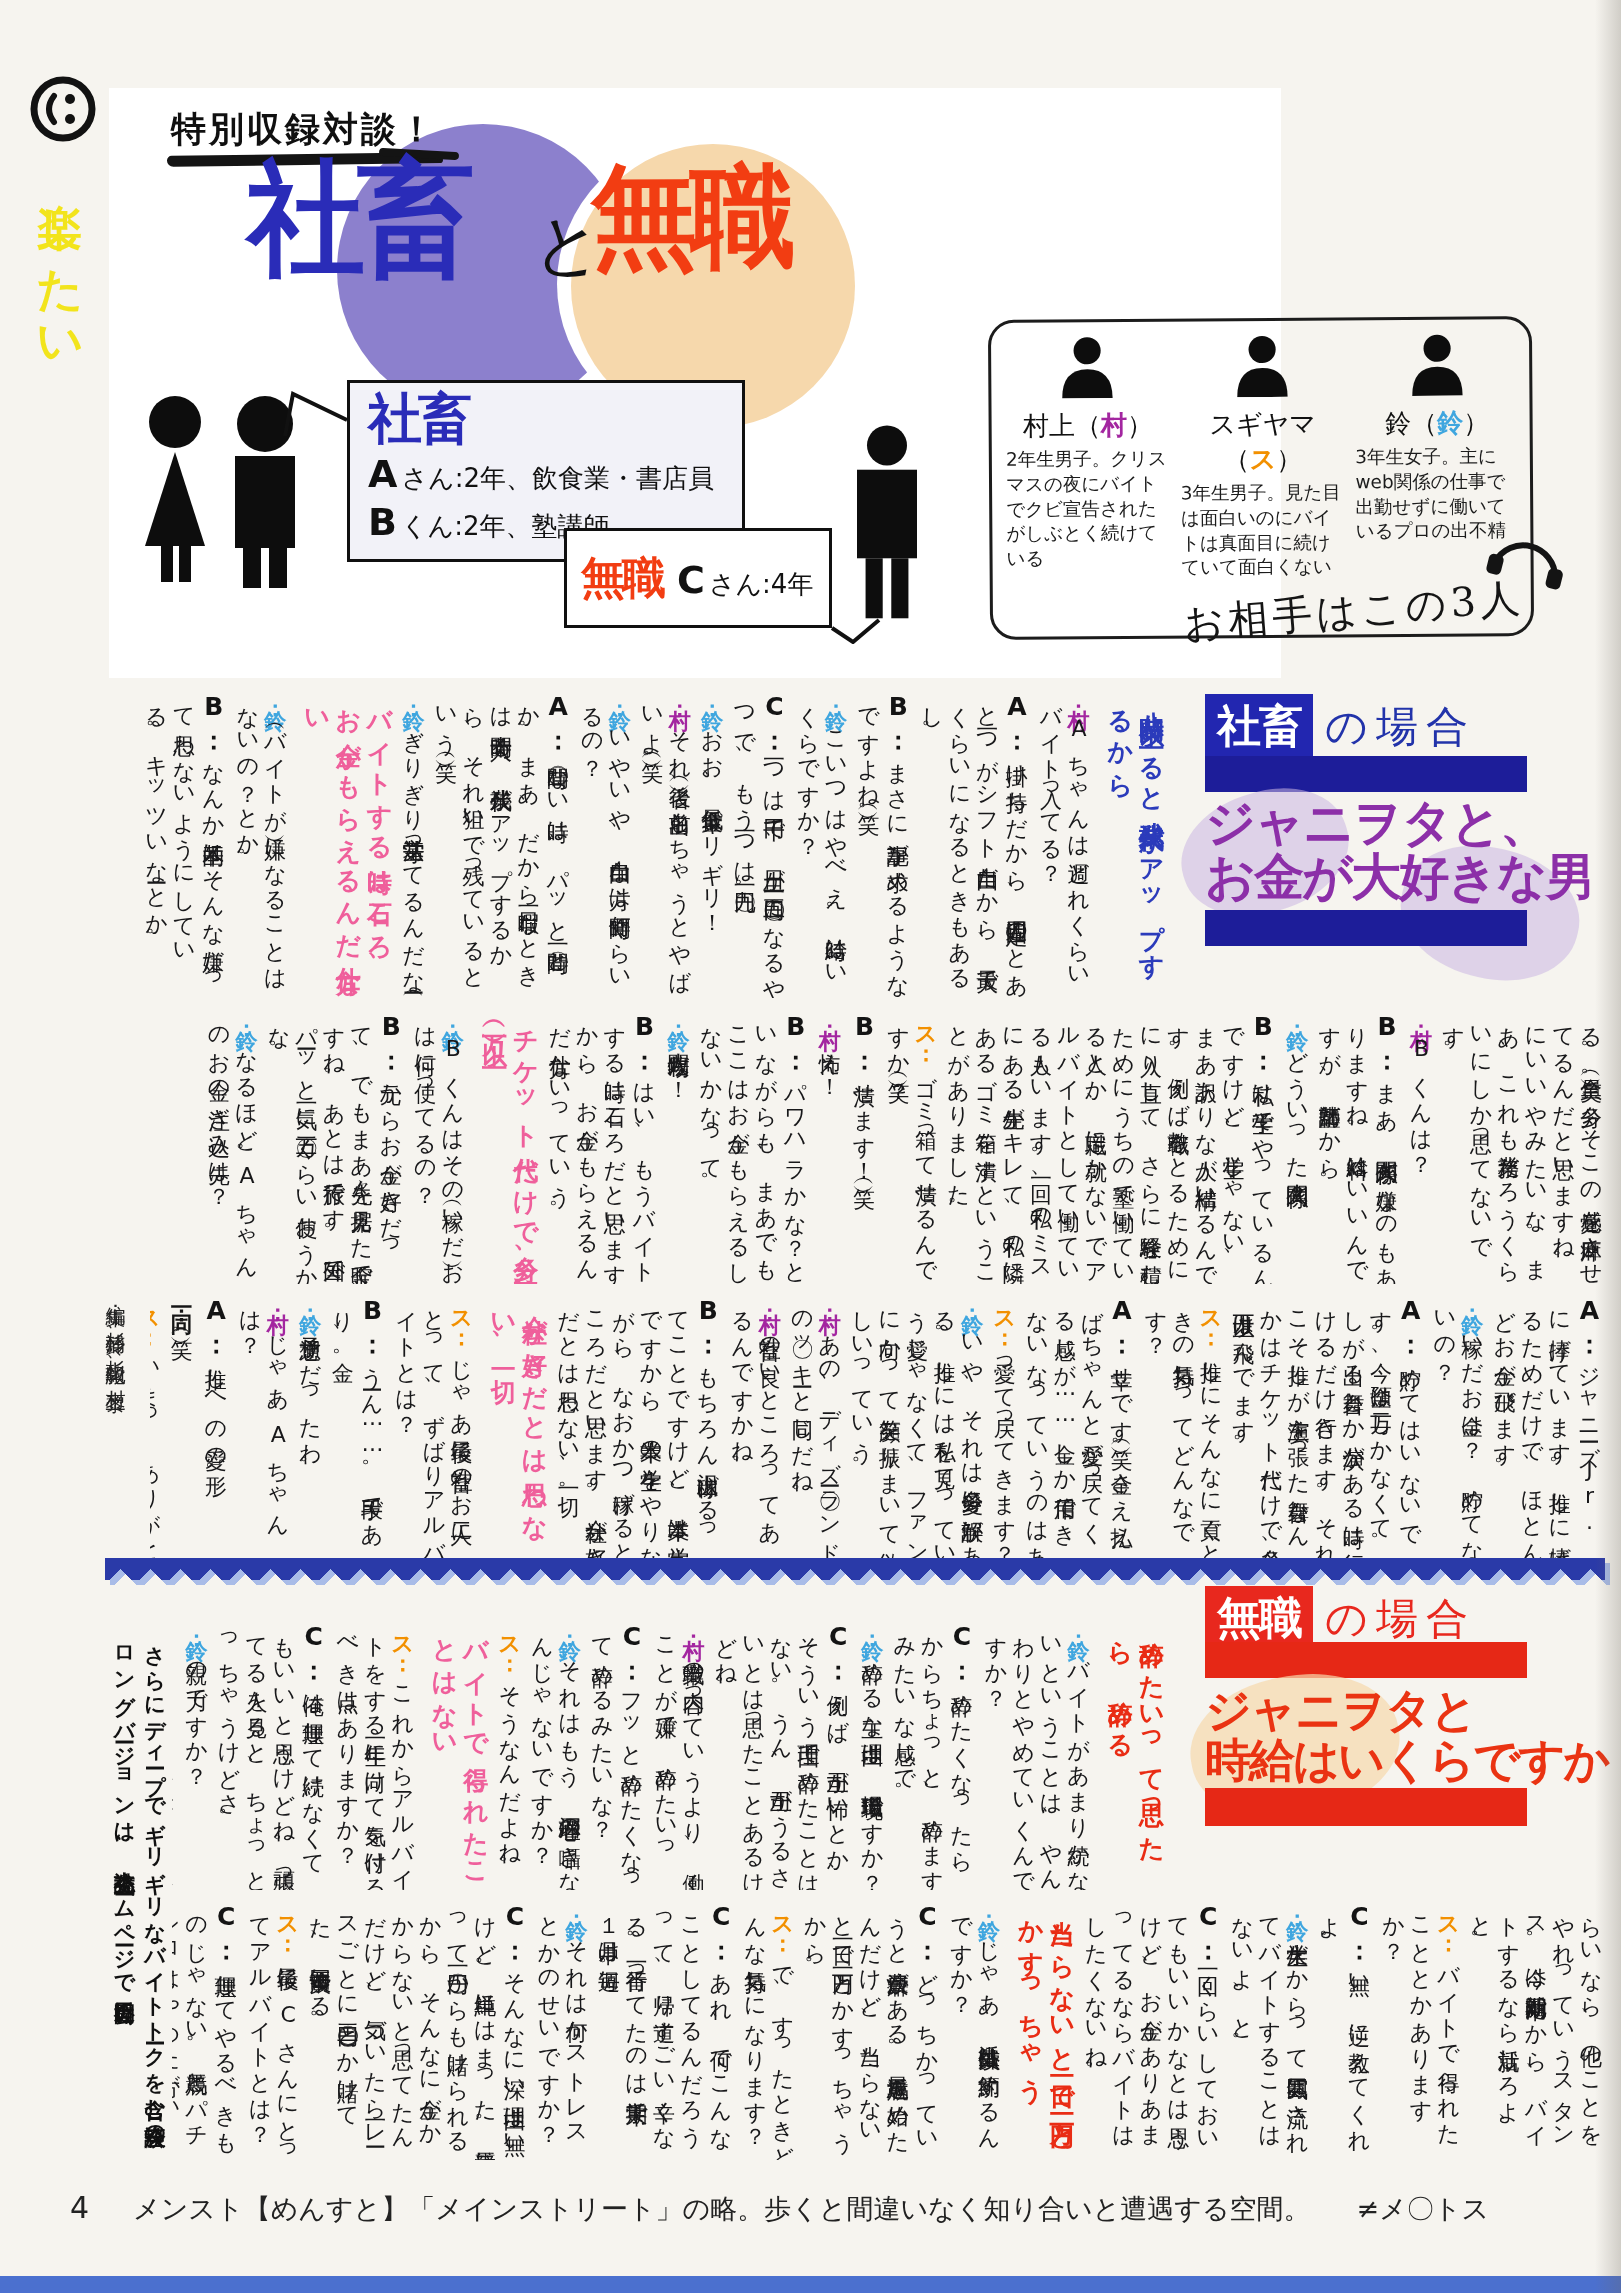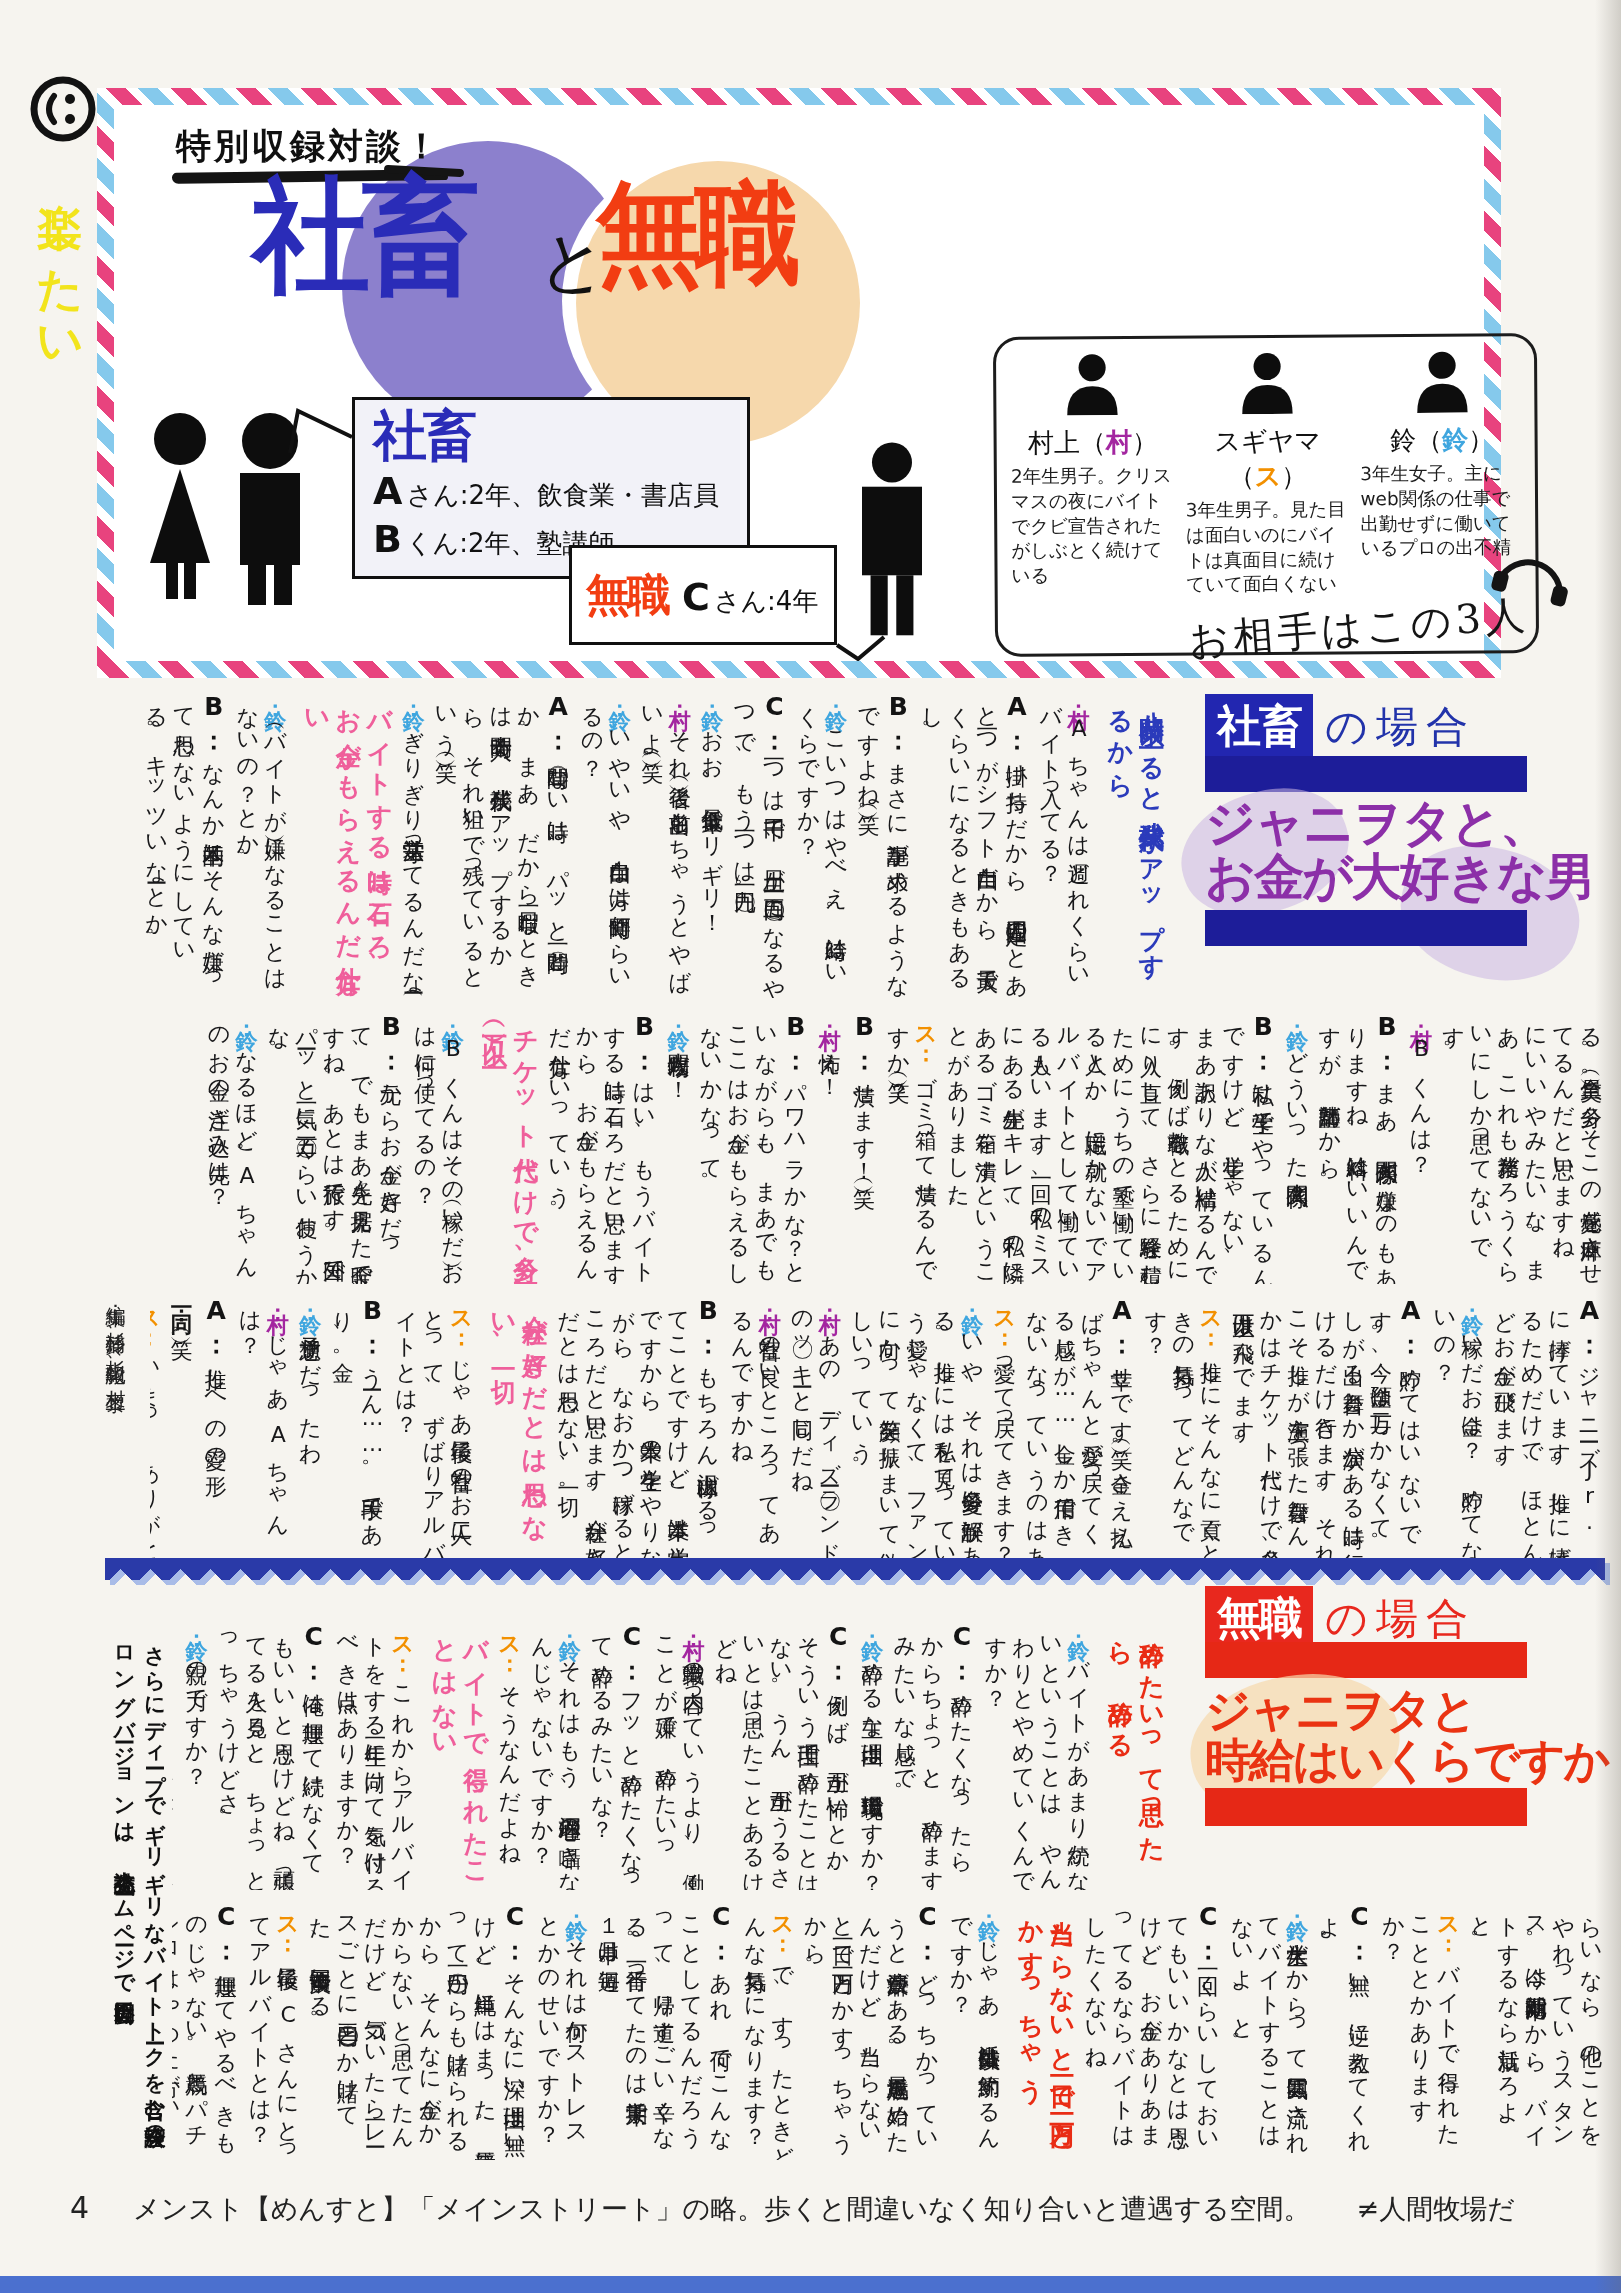--- a/index.html
+++ b/index.html
@@ -3,21 +3,21 @@
 <meta charset="utf-8">
 <style>
   html,body{margin:0;padding:0;background:#d8d5ce;}
   .page{position:relative;width:1621px;height:2293px;background:#f6f4ef;overflow:hidden;
         font-family:"DejaVu Sans",sans-serif;color:#18181a;}
   
   .smiley-wrap{position:absolute;left:28px;top:74px;width:70px;height:70px;transform:rotate(90deg);}
   .margin-note{position:absolute;left:30px;top:168px;writing-mode:vertical-rl;text-orientation:upright;
         font-size:46px;font-weight:bold;color:#f2e41c;letter-spacing:8px;}
   
-  .header-frame{position:absolute;left:97px;top:88px;width:1404px;height:590px;box-sizing:border-box;padding:17px;
+  .header-frame{position:absolute;left:109px;top:88px;width:1172px;height:590px;box-sizing:border-box;
         background:repeating-linear-gradient(45deg,#ffffff 0 9px,#e8437e 9px 23px,#ffffff 23px 32px,#85c9ec 32px 46px);}
   .header-inner{position:relative;width:100%;height:100%;background:#ffffff;}
   .kicker{position:absolute;left:62px;top:18px;font-size:35px;font-weight:bold;letter-spacing:3px;color:#101010;}
   .scribble{position:absolute;left:58px;top:66px;width:276px;height:11px;background:#141414;
         border-radius:6px 10px 4px 8px;transform:rotate(-0.8deg);}
   .scribble2{position:absolute;left:270px;top:62px;width:80px;height:8px;background:#141414;transform:rotate(3deg);border-radius:4px;}
   .venn-purple{position:absolute;left:228px;top:36px;width:292px;height:292px;border-radius:50%;background:#8c80cd;}
   .venn-gap{position:absolute;left:448px;top:50px;width:292px;height:292px;border-radius:50%;background:#ffffff;}
   .venn-peach{position:absolute;left:462px;top:56px;width:284px;height:284px;border-radius:50%;background:#f6d8ac;}
   .logo-shachiku{position:absolute;left:138px;top:52px;font-size:118px;font-weight:900;color:#2a2cb8;
@@ -305,17 +305,17 @@
       <div class="turn"><span class="marker" style="color: rgb(63, 166, 223);">鈴：</span>それは何かストレスとかのせいですか？</div>
       <div class="turn"><span class="marker latin" style="color: rgb(20, 20, 20);">C：</span>そんなに深い理由は無いけど。単純にはまった。競馬って一〇〇円からも賭けられるから、そんなに金がかからないと思ってたんだけど、気づいたら一レースごとに三〇〇〇円とか賭けてた、毎回浪費する。</div>
       <div class="turn"><span class="marker" style="color: rgb(242, 144, 0);">ス：</span>最後に、Cさんにとってアルバイトとは？</div>
       <div class="turn"><span class="marker latin" style="color: rgb(20, 20, 20);">C：</span>無理してやるべきものじゃない。競馬とパチンコはやめた方がいい。パチンコなんて平日もやってるからね。</div>
     </div>
   <div class="promo" style="left:96px;top:1632px;width:74px;height:520px;">さらにディープでギリギリなバイトトークを含む座談会のロングバージョンは、本誌公式ホームページで近日公開！</div>
 
   <div class="footer">
     <span class="pageno">4</span>
     <span>メンスト【めんすと】「メインストリート」の略。歩くと間違いなく知り合いと遭遇する空間。</span>
-    <span class="suffix">≠人間牧場だ</span>
+    <span class="suffix">≠メ〇トス</span>
   </div>
   <div class="bottom-bar"></div>
   <div class="edge-shade"></div>
 </div>
 
 </body></html>

